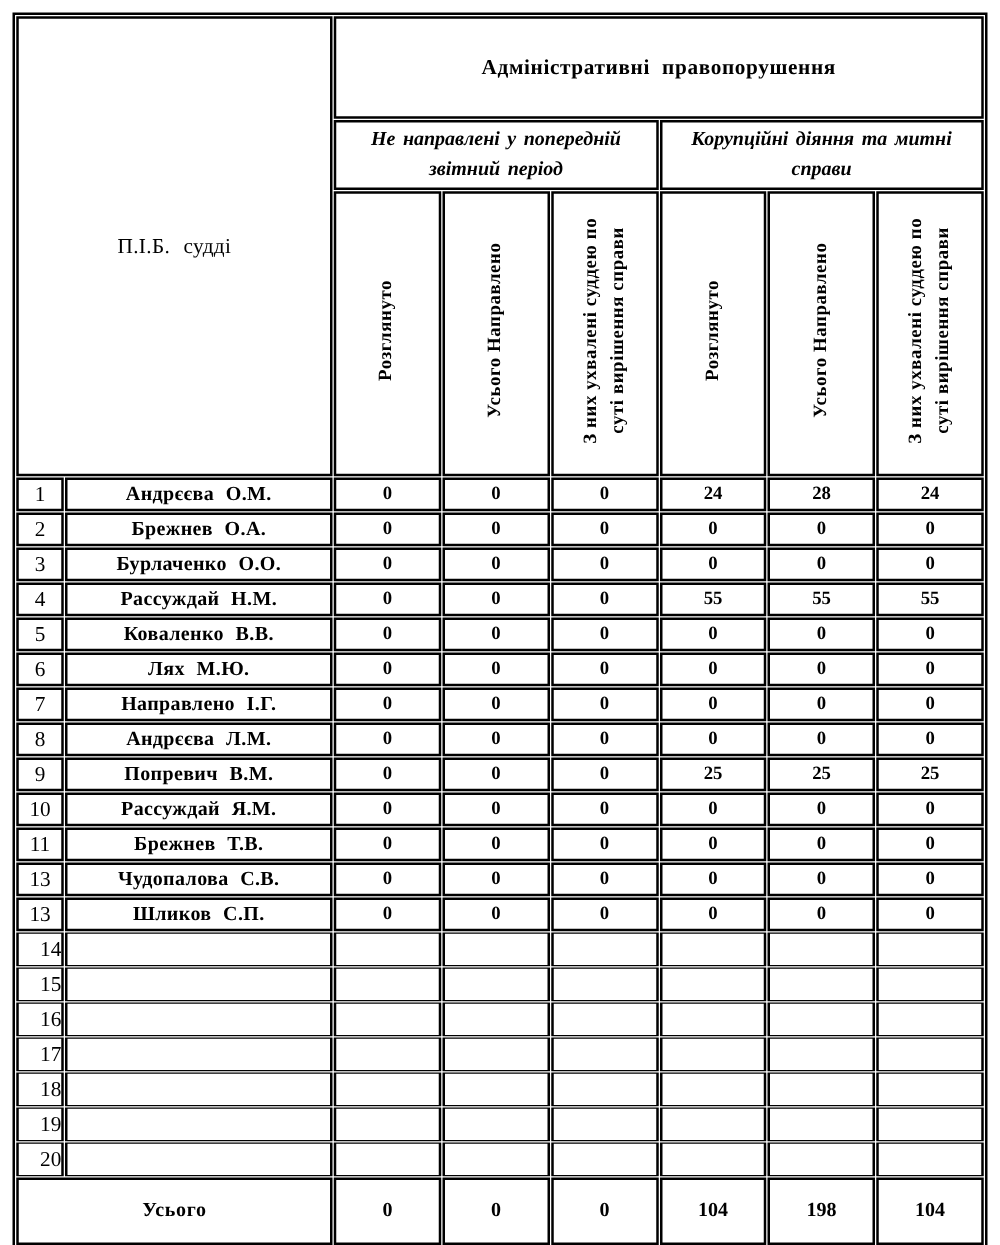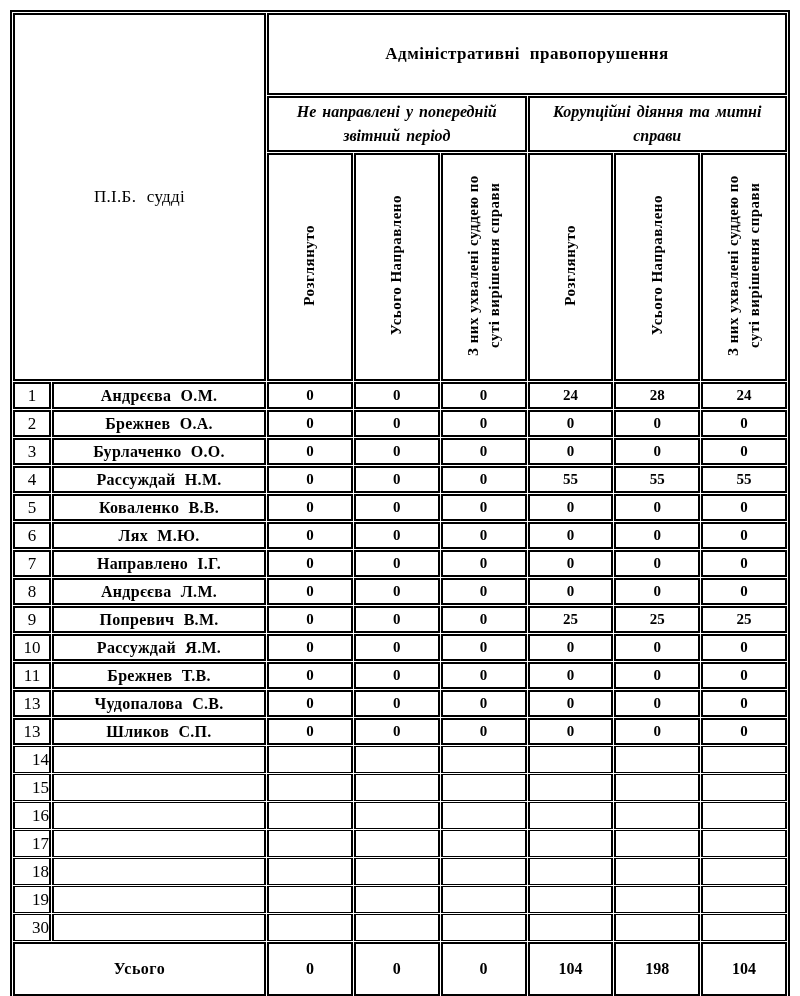--- a/index.html
+++ b/index.html
@@ -326,21 +326,21 @@
     <td class="name"></td>
     <td class="val"></td>
     <td class="val"></td>
     <td class="val"></td>
     <td class="val"></td>
     <td class="val"></td>
     <td class="val"></td>
   </tr>
 
   <tr class="empty">
-    <td class="num">30</td>
+    <td class="num">20</td>
     <td class="name"></td>
     <td class="val"></td>
     <td class="val"></td>
     <td class="val"></td>
     <td class="val"></td>
     <td class="val"></td>
     <td class="val"></td>
   </tr>
 </tbody>
     <tfoot>

